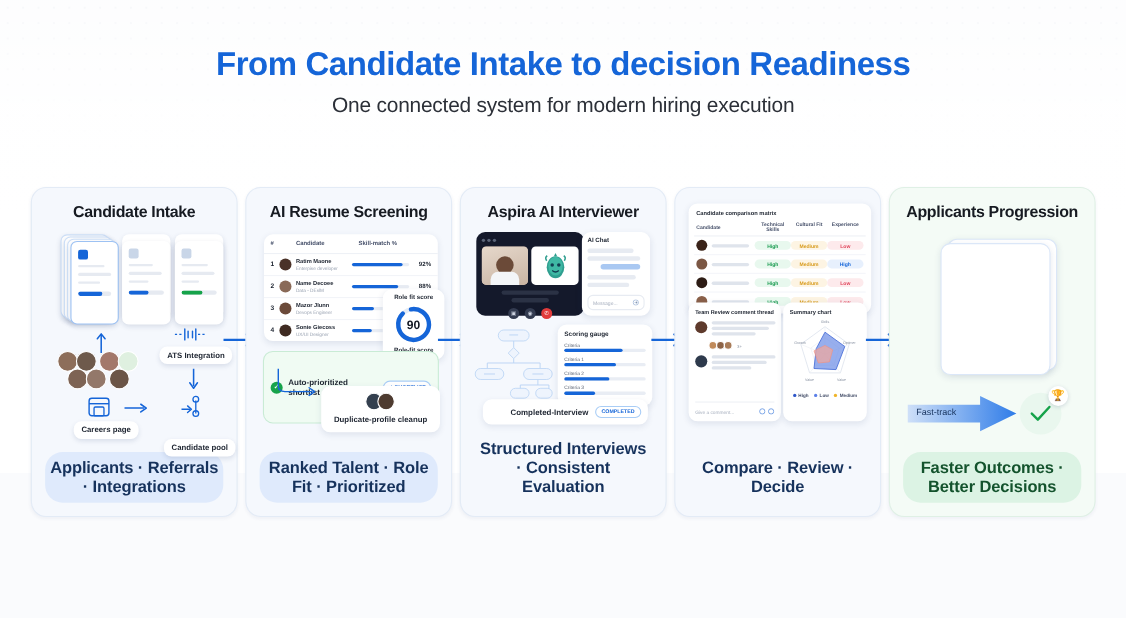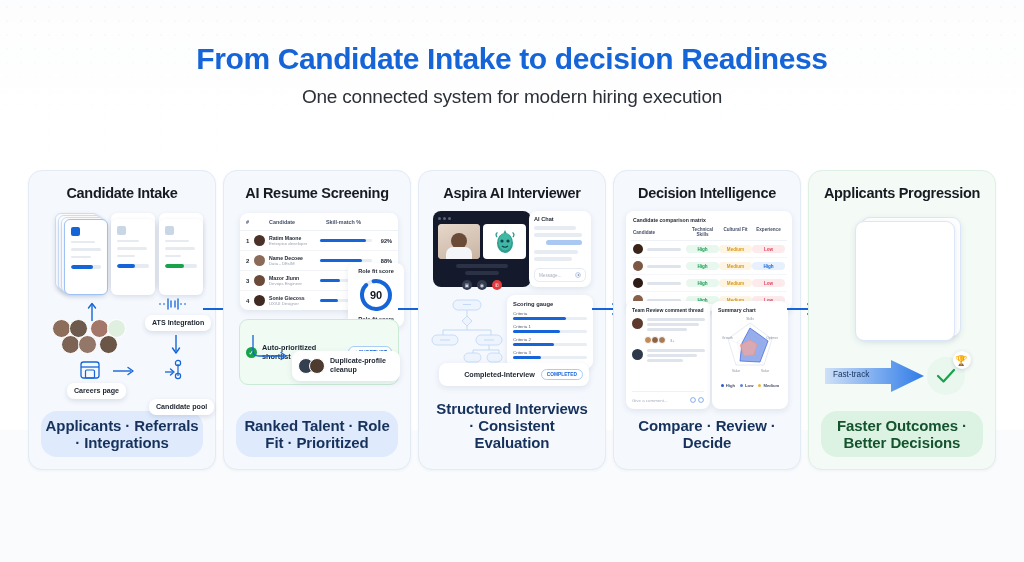--- a/index.html
+++ b/index.html
@@ -114,21 +114,21 @@
   .c2-track i{position:absolute;left:0;top:0;bottom:0;background:#1565d8;border-radius:3px;}
   .c2-pct{font-size:5.6px;font-weight:700;color:#1d2430;width:16px;text-align:right;}
   .gauge-card{position:absolute; right:-4px; top:52px; width:56px; padding:5px 4px; text-align:center;}
   .gauge-t{font-size:5.6px;font-weight:700;color:#1d2430;}
   .gauge-b{font-size:5.6px;font-weight:700;color:#1d2430;margin-top:2px;}
   .shortlist{position:absolute; left:5px; top:108px; width:160px; display:flex;align-items:center;gap:5px;
              background:#f0fbf3;border:1px solid #c9ebd5;border-radius:9px;padding:23px 6px;}
   .tick{width:11px;height:11px;border-radius:50%;background:#16a34a;color:#fff;font-size:7px;line-height:11px;text-align:center;flex:none;}
   .sl-t{font-size:7.3px;font-weight:700;color:#1d2430;flex:1;}
   .sl-b{font-size:5px;font-weight:700;color:#1565d8;border:1px solid #a9cdf6;border-radius:8px;padding:2px 4px;background:#fff;white-space:nowrap;}
-  .dup{position:absolute;left:58px;top:140px;width:108px;display:flex;align-items:center;gap:5px;padding:6px;}
+  .dup{position:absolute;left:58px;top:140px;width:108px;display:flex;align-items:center;gap:5px;padding:6px;flex-direction:column;}
   .dupav{width:16px;height:16px;border-radius:50%;background:#8d6e63;margin-left:-5px;border:1.5px solid #fff;}
   .dupav:first-child{margin-left:0;}
   .dup-t{font-size:7.1px;font-weight:700;color:#1d2430;line-height:1.25;}
 
   
   .vid{position:absolute;left:4px;top:0;width:98px;height:76px;background:#14192b;border-radius:8px;padding:6px 5px;}
   .vdots{display:flex;gap:2px;margin-bottom:4px;}
   .vdots i{width:3px;height:3px;border-radius:50%;background:#5b6478;}
   .vgrid{display:flex;gap:3px;}
   .vtile{width:43px;height:35px;border-radius:4px;overflow:hidden;position:relative;background:#cbb3a4;}
@@ -518,21 +518,20 @@
     <div class="gap">
       <div class="arrow">
         <svg width="34" height="14">
             <path d="M0 7 H25" stroke="#1565d8" stroke-width="2"></path>
             <path d="M21 2 L28 7 L21 12" stroke="#1565d8" stroke-width="2" fill="none" stroke-linecap="round" stroke-linejoin="round"></path>
           </svg>
       </div>
     </div>
 
     <div class="card">
-      <div class="card-title">Decision Intelligence</div>
       <div class="card-body">
 
         <div class="matrix w">
           <div class="mx-t">Candidate comparison matrix</div>
           <div class="mx-h">
             <span class="mx-c1">Candidate</span>
             <span class="mx-c">Technical Skills</span>
             <span class="mx-c">Cultural Fit</span>
             <span class="mx-c">Experience</span>
           </div>

